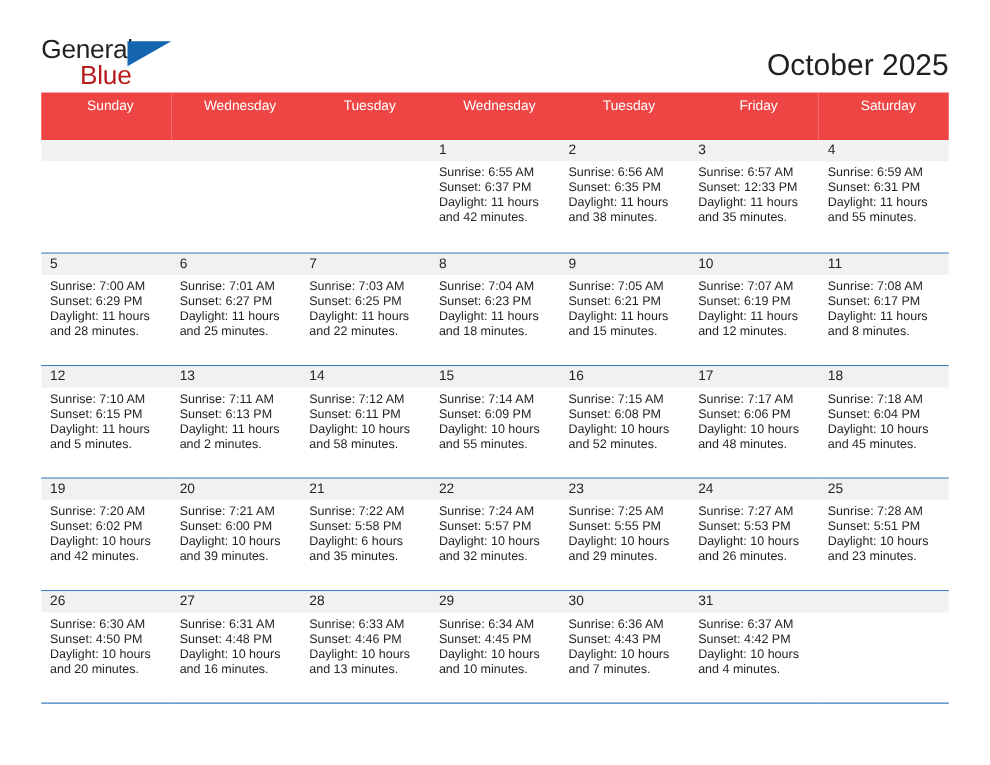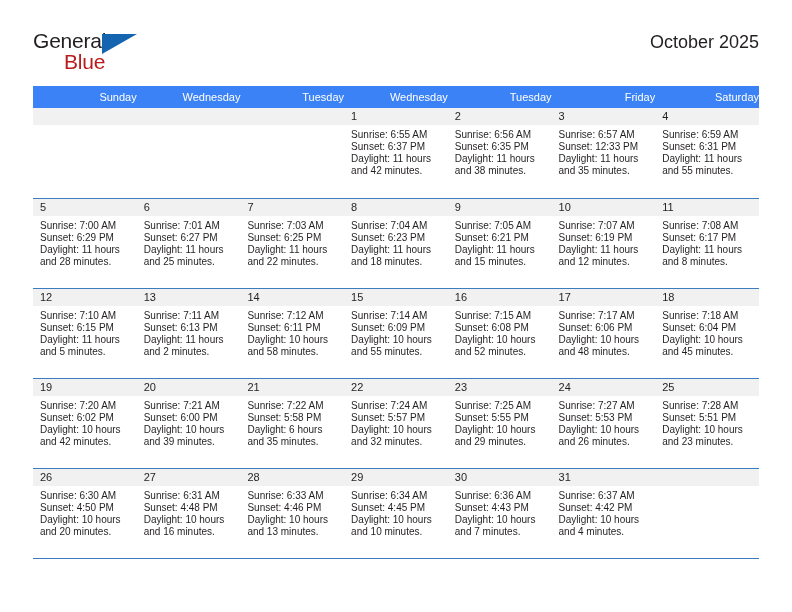--- a/index.html
+++ b/index.html
@@ -19,25 +19,25 @@
   .page {
     position: relative;
     width: 792px;
     height: 612px;
     box-sizing: border-box;
   }
 
   
   .header {
     display: flex;
-    align-items: flex-start;
+    align-items: center;
     justify-content: space-between;
     padding: 30px 33px 0 33px;
     box-sizing: border-box;
-    height: 86px;
+    height: 74px;
   }
 
   .logo {
     position: relative;
     width: 110px;
     height: 46px;
     line-height: 1;
     user-select: none;
   }
   .logo-general {
@@ -66,47 +66,47 @@
     color: #b91c1c;
     letter-spacing: -0.2px;
     font-family: "Liberation Sans", sans-serif;
   }
 
   .title-block {
     text-align: right;
     padding-top: 2px;
   }
   .cal-title {
-    font-size: 18px;
+    font-size: 24px;
     color: #231f20;
     line-height: 1.15;
     font-weight: normal;
     margin: 0;
   }
   .cal-subtitle {
     font-size: 14px;
     color: #231f20;
     margin: 7px 0 0 0;
     line-height: 1.1;
   }
 
   
   .calendar {
     margin: 0 33px;
     width: 726px;
     border-collapse: collapse;
     table-layout: fixed;
   }
   .calendar th {
-    background: #3b82f6;
+    background: #ef4444;
     color: #ffffff;
     font-size: 11px;
     font-weight: normal;
-    text-align: right;
-    padding: 5px 0 5px 7px;
+    text-align: center;
+    padding: 5px 0 21px 7px;
     height: 18px;
     box-sizing: border-box;
   }
   .calendar td {
     vertical-align: top;
     padding: 0;
     width: 103.7px;
     height: 90px;
     box-sizing: border-box;
     border-bottom: 1px solid #3b7dbf;

